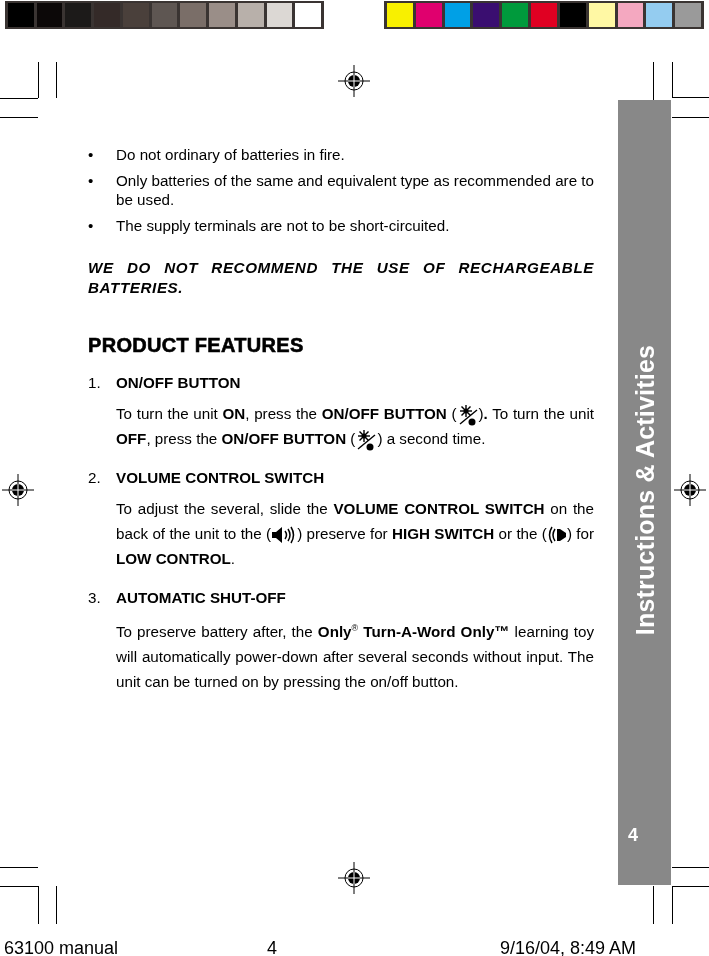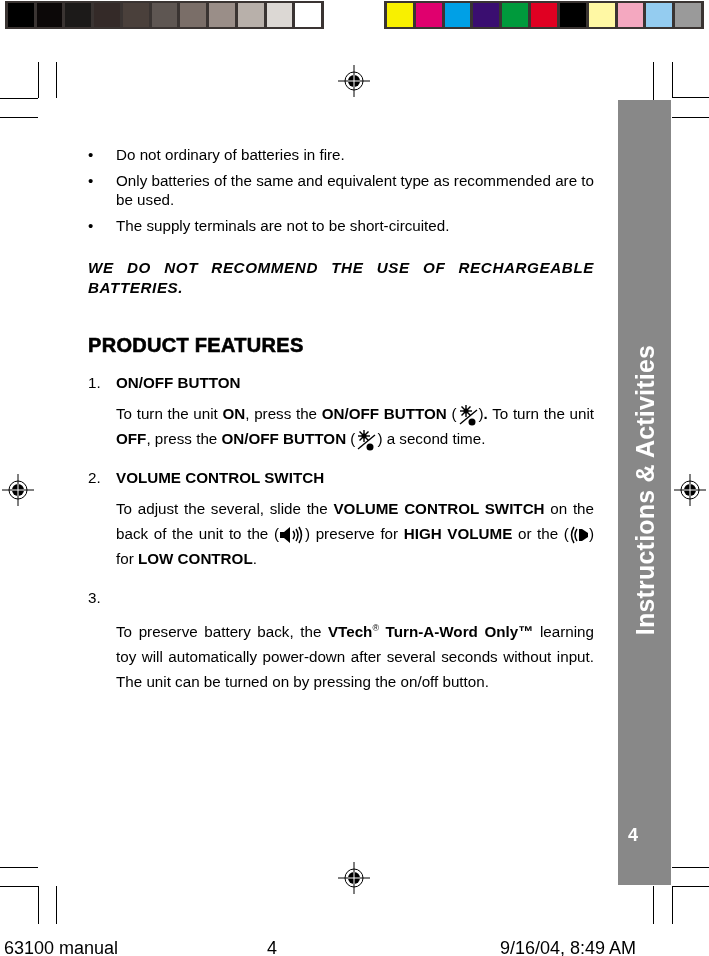--- a/index.html
+++ b/index.html
@@ -162,30 +162,31 @@
   <div class="feature">
     <div class="feature-head">
       <span class="feature-num">2.</span>
       <span>VOLUME CONTROL SWITCH</span>
     </div>
     <div class="feature-body"><span>To adjust the several, slide the </span><span class="b">VOLUME CONTROL SWITCH</span><span> on the back of the unit to the (</span><svg class="icon-inline" width="26" height="18" viewBox="0 0 26 18">
         <polygon points="1,6 5,6 11,1 11,17 5,12 1,12" fill="#000"></polygon>
         <path d="M14 5 Q17 9 14 13" fill="none" stroke="#000" stroke-width="1.5"></path>
         <path d="M17 3 Q21 9 17 15" fill="none" stroke="#000" stroke-width="1.5"></path>
         <path d="M20 1 Q25 9 20 17" fill="none" stroke="#000" stroke-width="1.5"></path>
-      </svg><span>) preserve for </span><span class="b">HIGH VOLUME</span><span> or the (</span><svg class="icon-inline" width="20" height="18" viewBox="0 0 20 18">
+      </svg><span>) preserve for </span><span class="b">HIGH SWITCH</span><span> or the (</span><svg class="icon-inline" width="20" height="18" viewBox="0 0 20 18">
         <path d="M5 1 Q0 9 5 17" fill="none" stroke="#000" stroke-width="1.5"></path>
         <path d="M8 3 Q4 9 8 15" fill="none" stroke="#000" stroke-width="1.5"></path>
         <polygon points="10,3 13,3 19,7 19,11 13,15 10,15" fill="#000"></polygon>
       </svg><span>) for </span><span class="b">LOW CONTROL</span><span>.</span></div>
   </div>
 
   <div class="feature">
     <div class="feature-head">
       <span class="feature-num">3.</span>
+      <span>AUTOMATIC SHUT-OFF</span>
     </div>
-    <div class="feature-body"><span>To preserve battery back, the </span><span class="b">VTech</span><sup style="font-size:9px;">®</sup><span class="b"> Turn-A-Word Only™</span><span> learning toy will automatically power-down after several seconds without input. The unit can be turned on by pressing the on/off button.</span></div>
+    <div class="feature-body"><span>To preserve battery after, the </span><span class="b">Only</span><sup style="font-size:9px;">®</sup><span class="b"> Turn-A-Word Only™</span><span> learning toy will automatically power-down after several seconds without input. The unit can be turned on by pressing the on/off button.</span></div>
   </div>
 </div>
 
 <div class="footer" style="left:4px;">63100 manual</div>
 <div class="footer" style="left:267px;">4</div>
 <div class="footer" style="left:500px;">9/16/04, 8:49 AM</div>
 
 </body></html>

